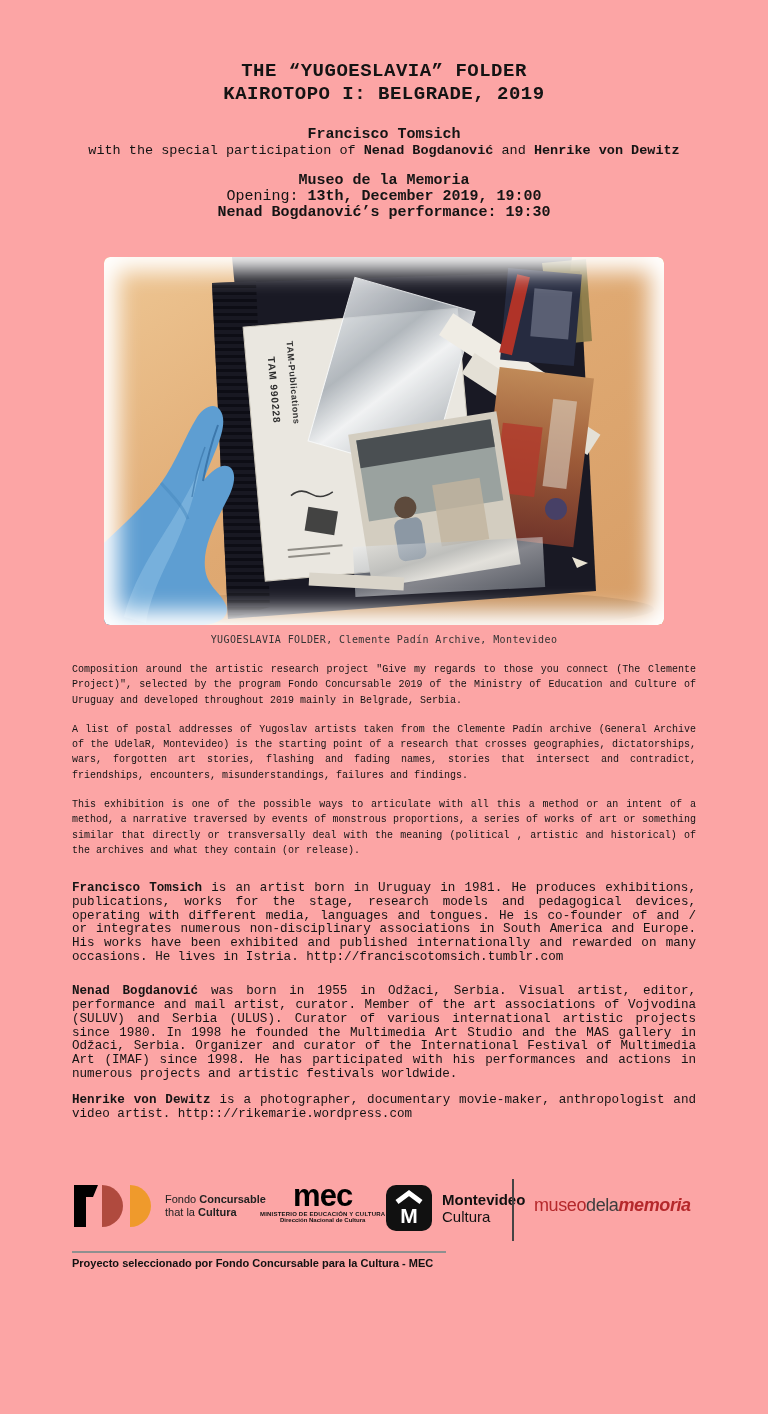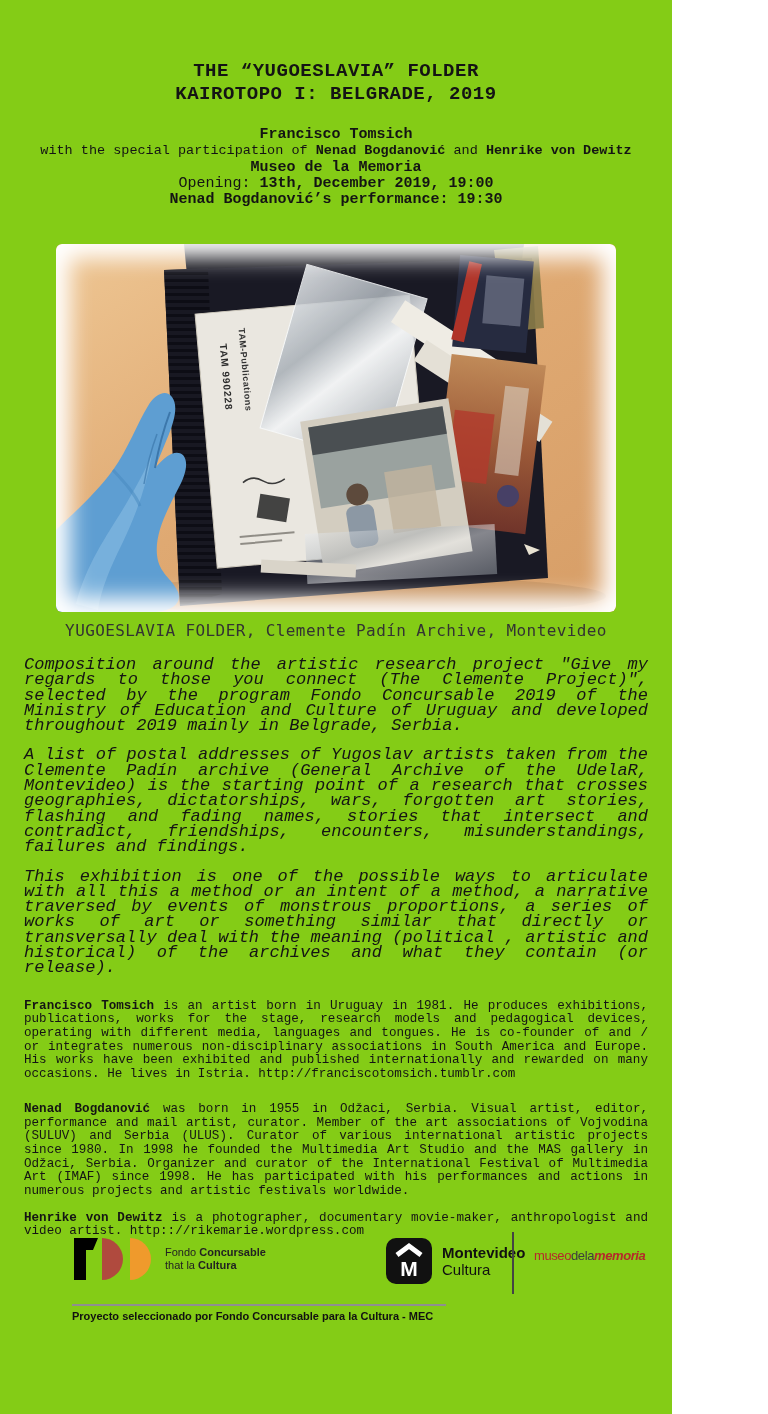--- a/index.html
+++ b/index.html
@@ -1,62 +1,62 @@
 <!DOCTYPE html>
 <html><head>
 <meta charset="utf-8">
 <style>
   html,body{margin:0;padding:0;background:#ffffff;}
-  .page{position:relative;width:672px;height:1414px;background:#84cc16;
+  .page{position:relative;width:768px;height:1414px;background:#fca5a5;
         font-family:"Liberation Mono",monospace;color:#141414;overflow:hidden;}
 
   
   .header{text-align:center;padding-top:60px;}
   .title{font-size:19px;font-weight:bold;line-height:23px;letter-spacing:.5px;}
   .credits{margin-top:21px;font-size:13.5px;line-height:16px;}
   .credits .artist{font-weight:bold;font-size:15px;}
-  .venue{margin-top:1px;font-size:15px;line-height:16px;}
+  .venue{margin-top:14px;font-size:15px;line-height:16px;}
   .venue .v-name{font-weight:bold;}
   .venue .v-dates{font-size:12.5px;line-height:14px;}
   .venue .v-perf{font-weight:bold;}
   b{font-weight:bold;}
 
   
   .photo-wrap{position:relative;width:560px;height:368px;margin:36px auto 0;
               border-radius:6px;overflow:hidden;}
   .photo-wrap::after{content:"";position:absolute;inset:0;border-radius:6px;
               box-shadow:inset 0 0 22px 14px #ffffff;pointer-events:none;}
   .caption{text-align:center;font-family:"DejaVu Sans Mono",monospace;
-           font-size:16px;color:#333;margin-top:9px;letter-spacing:.4px;}
+           font-size:10px;color:#333;margin-top:9px;letter-spacing:.4px;}
 
   
   .content{width:624px;margin:0 auto;}
-  .para{font-size:17px;line-height:15.3px;text-align:justify;margin:4px 0 14px 0;font-style:italic;}
+  .para{font-size:10px;line-height:15.3px;text-align:justify;margin:4px 0 14px 0;}
   .para:first-child{margin-top:17px;}
   .bio{font-size:12.6px;line-height:13.7px;text-align:justify;margin:0 0 13px 0;}
   .bio-gap{margin-top:24px;}
   .bio2-gap{margin-top:21px;}
   .url{white-space:nowrap;}
 
   
-  .footer{position:absolute;left:72px;top:1232px;width:624px;
+  .footer{position:absolute;left:72px;top:1179px;width:624px;
           font-family:"Liberation Sans",sans-serif;}
   .logos{position:relative;height:62px;}
   .logo{position:absolute;display:flex;align-items:center;}
   .fcc{left:0;top:5px;gap:8px;}
   .fcc-text{font-size:11px;line-height:13px;color:#222;}
   .mec{left:188px;top:2px;flex-direction:column;align-items:center;}
   .mec-word{font-size:31px;font-weight:bold;letter-spacing:-1px;color:#000;line-height:30px;}
   .mec-l1{font-size:6px;font-weight:bold;color:#111;letter-spacing:.2px;}
   .mec-l2{font-size:6px;font-weight:bold;color:#111;}
   .mv{left:314px;top:6px;gap:10px;}
   .mv-text{font-size:15px;line-height:17px;color:#111;}
   .mv-text .l1{font-weight:bold;}
   .divider{position:absolute;left:440px;top:0;width:2px;height:62px;background:#444;}
-  .museo{left:462px;top:16px;font-size:13px;letter-spacing:-.4px;}
+  .museo{left:462px;top:16px;font-size:18px;letter-spacing:-.4px;}
   .museo .r{color:#b5282b;}
   .museo .d{color:#3d3d3d;}
   .museo .rb{color:#b5282b;font-weight:bold;font-style:italic;}
   .rule{margin-top:10px;width:374px;height:1.5px;background:#8f8f8f;}
   .note{margin-top:4px;font-size:11px;font-weight:bold;color:#111;}
 </style>
 </head>
 <body>
 
 <div class="page">
@@ -190,20 +190,25 @@
           <path d="M2 1 H26 L21 13 H14 V43 H2 Z" fill="#000000"></path>
           <path d="M30 1 A21 21 0 0 1 30 43 Z" fill="#b04a3e"></path>
           <path d="M58 1 A21 21 0 0 1 58 43 Z" fill="#ef9a2c"></path>
         </svg>
         <div class="fcc-text">
           <div><span>Fondo </span><b>Concursable</b></div>
           <div><span>that la </span><b>Cultura</b></div>
         </div>
       </div>
 
+      <div class="logo mec">
+        <div class="mec-word">mec</div>
+        <div class="mec-l1">MINISTERIO DE EDUCACIÓN Y CULTURA</div>
+        <div class="mec-l2">Dirección Nacional de Cultura</div>
+      </div>
 
       <div class="logo mv">
         <svg width="46" height="46" viewBox="0 0 46 46">
           <rect x="0" y="0" width="46" height="46" rx="10" fill="#111"></rect>
           <path d="M11 17 L23 8 L35 17" stroke="#fff" stroke-width="5" fill="none"></path>
           <text x="23" y="38" text-anchor="middle" font-family="Liberation Sans, sans-serif" font-size="21" font-weight="bold" fill="#fff">M</text>
         </svg>
         <div class="mv-text">
           <div class="l1">Montevideo</div>
           <div class="l2">Cultura</div>

